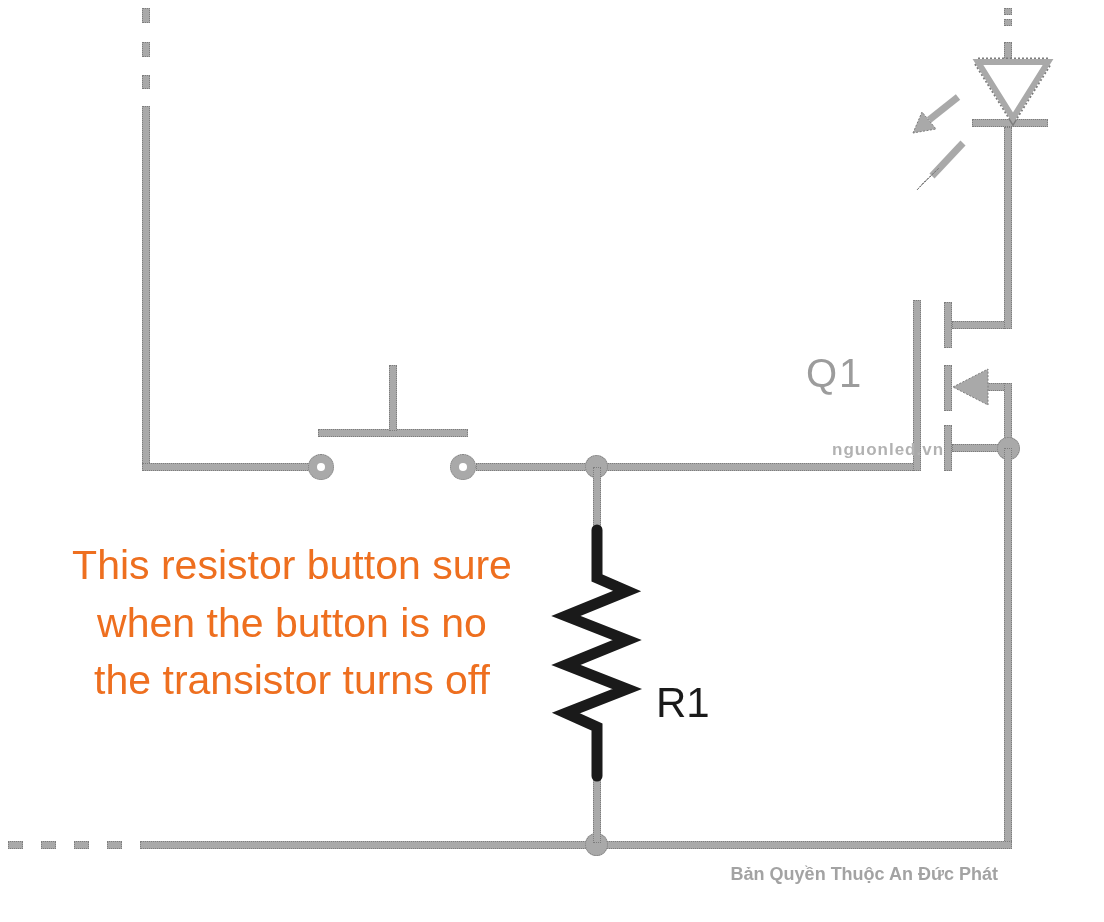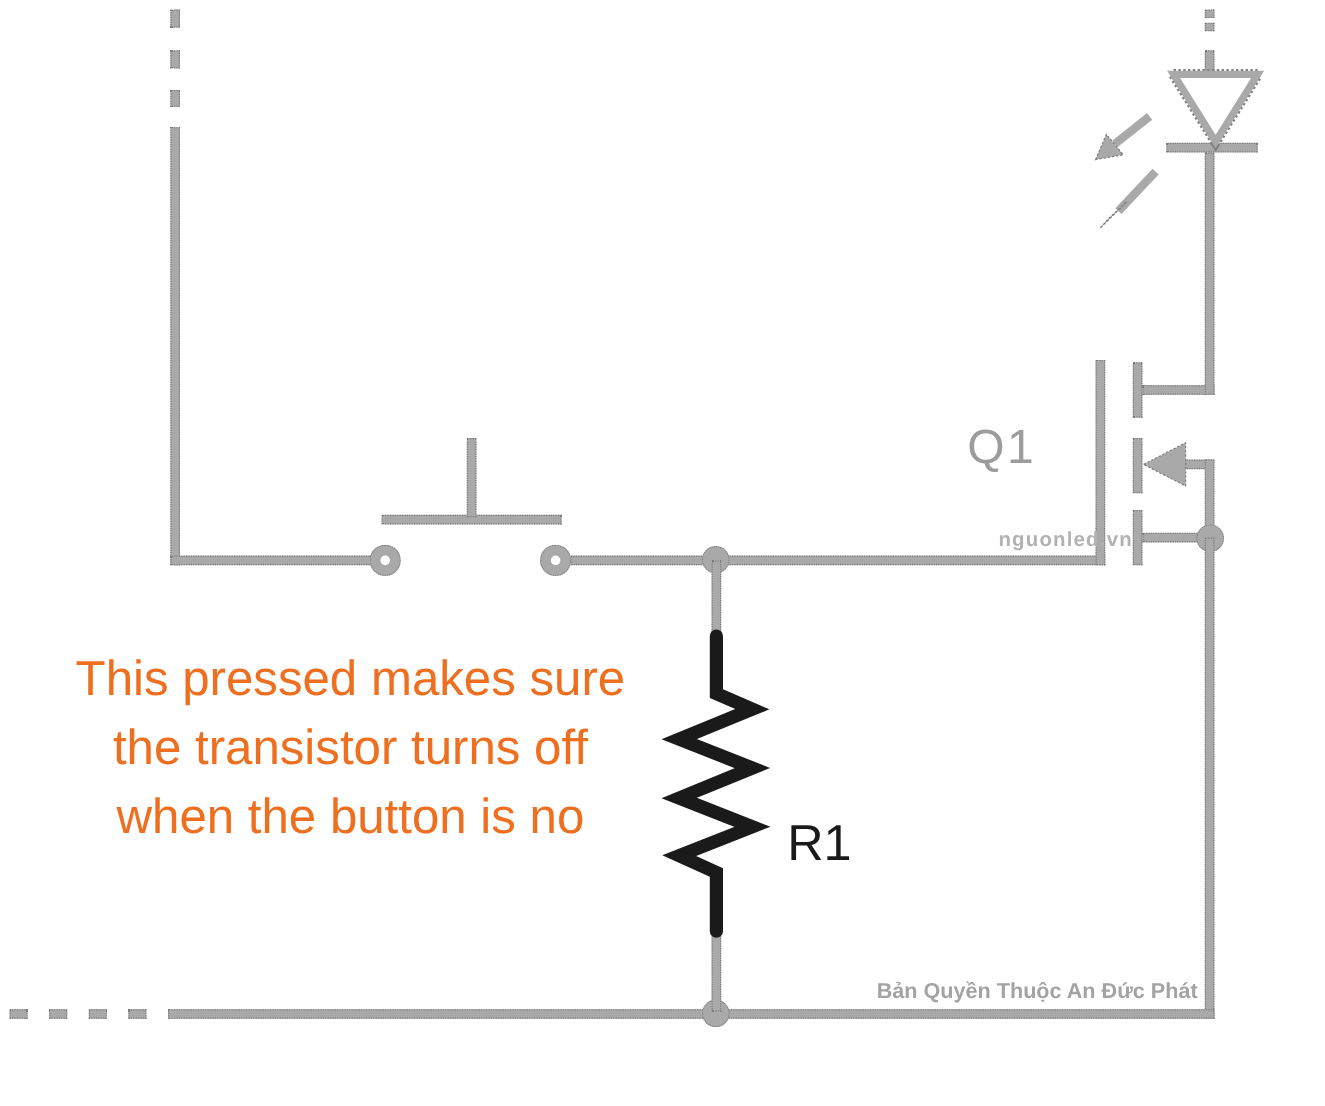--- a/index.html
+++ b/index.html
@@ -36,21 +36,21 @@
   .r1-label{
     position:absolute;left:656px;top:636px;font-size:42px;
     color:var(--resistor-body,#1a1a1a);
     margin-top:43px;
   }
   .watermark{
     position:absolute;left:784px;top:440px;font-size:17px;font-weight:bold;
     color:var(--watermark-gray,#b2b2b2);letter-spacing:1px;margin-left:48px;
   }
   .copyright{
-    position:absolute;left:700px;top:816px;width:298px;text-align:right;
+    position:absolute;left:700px;top:864px;width:298px;text-align:right;
     font-size:18px;font-weight:bold;color:var(--copyright-gray,#a3a3a3);
   }
 </style>
 </head>
 <body>
 
 <div class="canvas">
 
   <div class="wire v" style="left:142px;top:8px;height:15px"></div>
   <div class="wire v" style="left:142px;top:42px;height:15px"></div>
@@ -112,18 +112,18 @@
 
     <path d="M597,530 L597,578 L627,591 L566,616 L627,640 L566,665 L627,689 L566,713 L597,727 L597,776" fill="none" style="stroke:var(--resistor-body,#1a1a1a)" stroke-width="11" stroke-linecap="round" stroke-linejoin="miter"></path>
   </svg>
 
   <div class="q1-label">Q1</div>
   <div class="r1-label">R1</div>
   <div class="watermark">nguonled.vn</div>
   <div class="copyright">Bản Quyền Thuộc An Đức Phát</div>
 
   <div class="annotation">
-    <div>This pressed makes sure</div>
+    <div>This resistor button sure</div>
+    <div>when the button is no</div>
     <div>the transistor turns off</div>
-    <div>when the button is no</div>
   </div>
 
 </div>
 
 </body></html>

